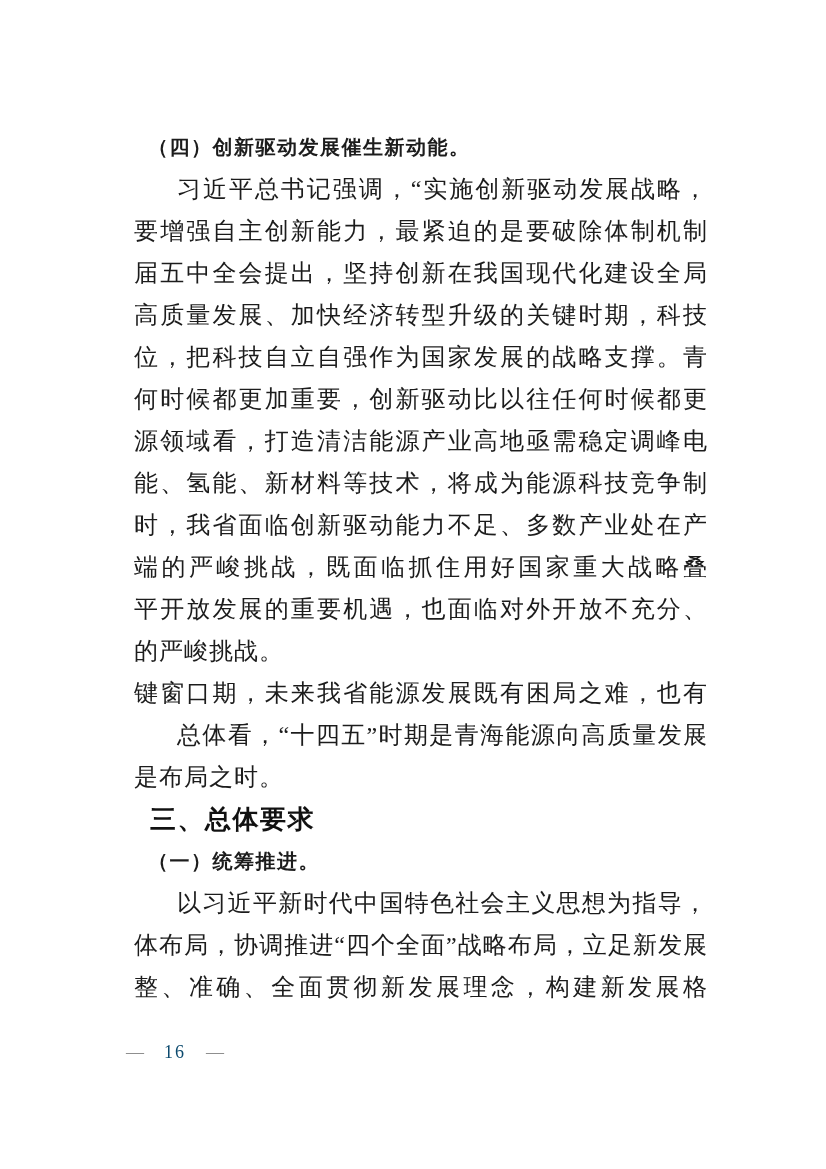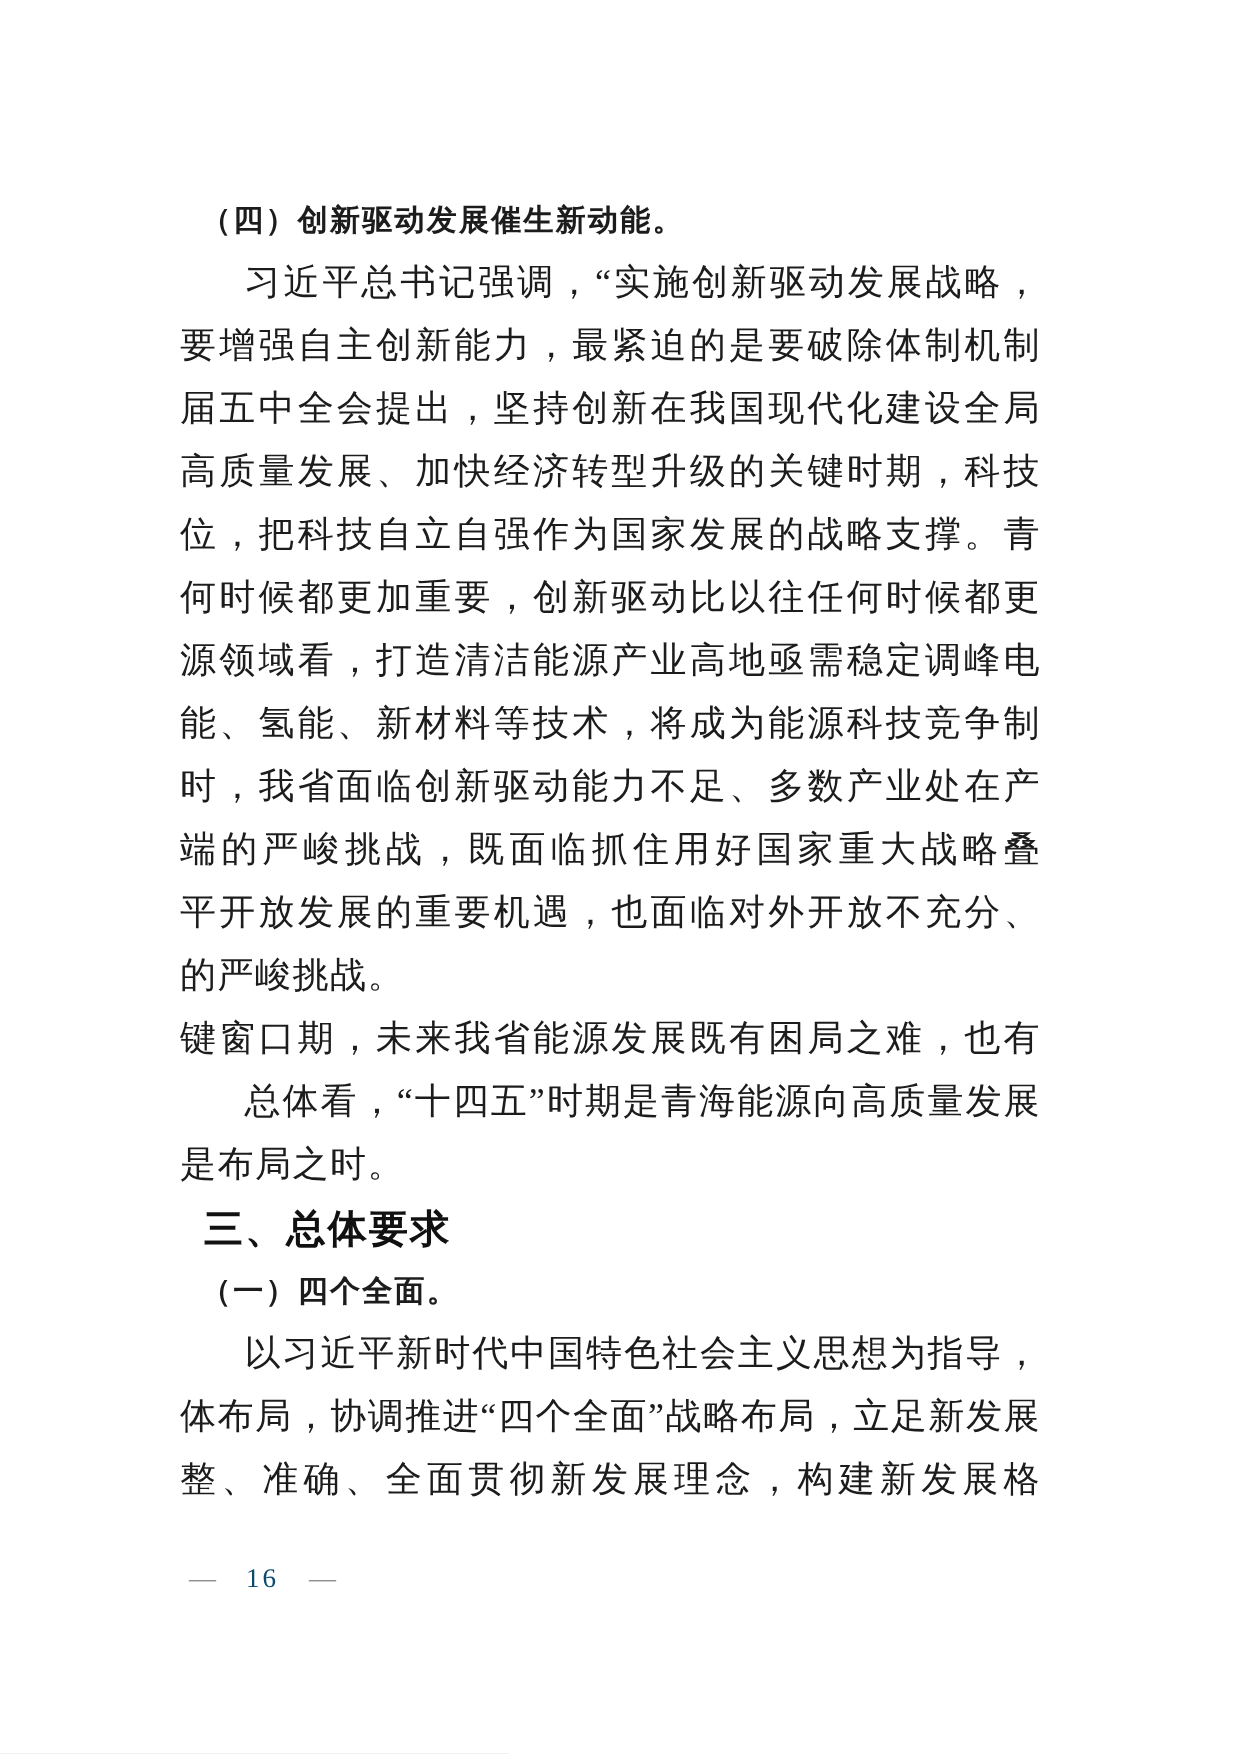--- a/index.html
+++ b/index.html
@@ -7,21 +7,21 @@
     position: relative;
     width: 826px;
     height: 1169px;
     background: #ffffff;
     overflow: hidden;
     font-family: "Liberation Serif", serif;
     color: #1c1c1c;
   }
   .content {
     position: absolute;
-    left: 96px;
+    left: 110px;
     top: 126px;
     width: 598px;
   }
   .line {
     font-size: 24px;
     line-height: 42px;
     letter-spacing: 1px;
     text-align: justify;
     text-align-last: justify;
     height: 42px;
@@ -92,21 +92,21 @@
     </div>
 
     <div>
       <div class="line">键窗口期，未来我省能源发展既有困局之难，也有破局之机，更</div>
       <div class="line first">总体看，“十四五”时期是青海能源向高质量发展迈进的关</div>
       <div class="line lastline">是布局之时。</div>
     </div>
 
     <div class="heading-hei">三、总体要求</div>
 
-    <div class="heading-kaiti">（一）四个全面。</div>
+    <div class="heading-kaiti">（一）统筹推进。</div>
 
     <div>
       <div class="line first">以习近平新时代中国特色社会主义思想为指导，全面贯彻落</div>
       <div class="line">体布局，协调推进“四个全面”战略布局，立足新发展阶段，完</div>
       <div class="line">整、准确、全面贯彻新发展理念，构建新发展格局。以碳达峰、</div>
     </div>
 
   </div>
 
   <div class="footer">

